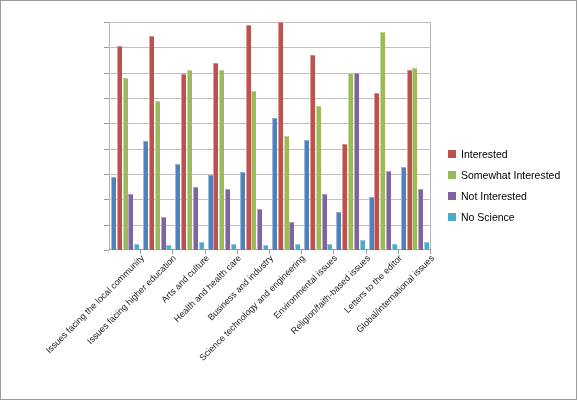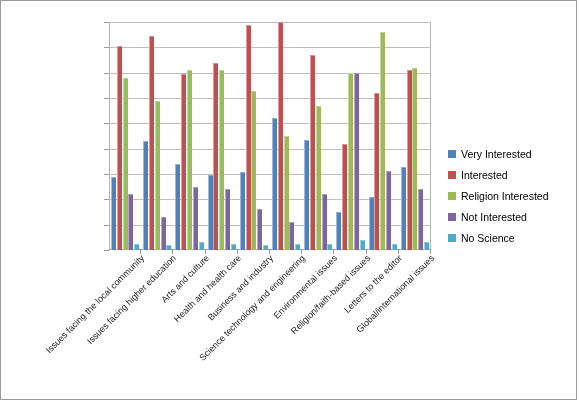--- a/index.html
+++ b/index.html
@@ -247,30 +247,26 @@
       <div class="cat" style="left: 159px; transform: translateX(-100%) rotate(-45deg); transform-origin: right top;">Business and industry</div>
       <div class="cat" style="left: 191.2px; transform: translateX(-100%) rotate(-45deg); transform-origin: right top;">Science technology and engineering</div>
       <div class="cat" style="left: 223.4px; transform: translateX(-100%) rotate(-45deg); transform-origin: right top;">Environmental issues</div>
       <div class="cat" style="left: 255.6px; transform: translateX(-100%) rotate(-45deg); transform-origin: right top;">Religion/faith-based issues</div>
       <div class="cat" style="left: 287.8px; transform: translateX(-100%) rotate(-45deg); transform-origin: right top;">Letters to the editor</div>
       <div class="cat" style="left: 320px; transform: translateX(-100%) rotate(-45deg); transform-origin: right top;">Global/international issues</div>
     </div>
 
   <div class="legend" id="legend">
       <div class="legend-item">
-        <span class="legend-swatch" style="background: rgb(79, 129, 189);"></span>
-        <span class="legend-text">Very Interested</span>
-      </div>
-      <div class="legend-item">
         <span class="legend-swatch" style="background: rgb(192, 80, 77);"></span>
         <span class="legend-text">Interested</span>
       </div>
       <div class="legend-item">
         <span class="legend-swatch" style="background: rgb(155, 187, 89);"></span>
-        <span class="legend-text">Religion Interested</span>
+        <span class="legend-text">Somewhat Interested</span>
       </div>
       <div class="legend-item">
         <span class="legend-swatch" style="background: rgb(128, 100, 162);"></span>
         <span class="legend-text">Not Interested</span>
       </div>
       <div class="legend-item">
         <span class="legend-swatch" style="background: rgb(75, 172, 198);"></span>
         <span class="legend-text">No Science</span>
       </div>
     </div>

